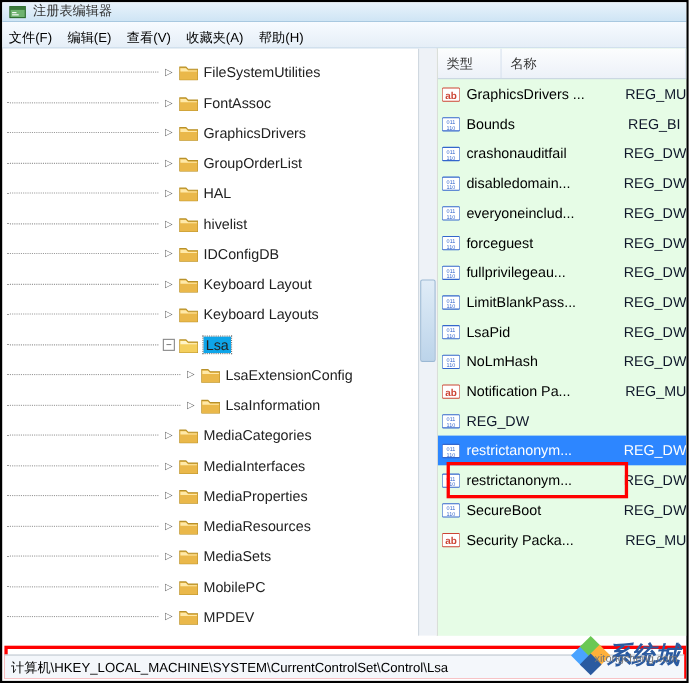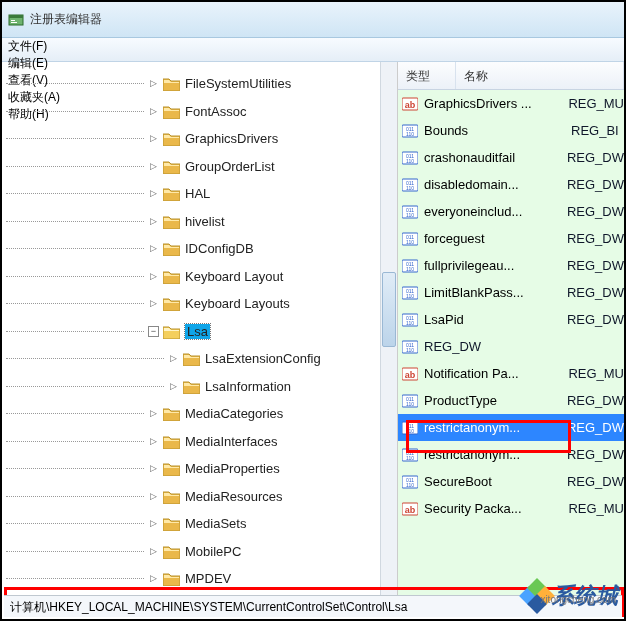--- a/index.html
+++ b/index.html
@@ -1,24 +1,24 @@
 <!DOCTYPE html>
 <html><head>
 <meta charset="utf-8">
 <style>
 * { box-sizing: border-box; margin: 0; padding: 0; font-family: "Microsoft YaHei", Tahoma, sans-serif; }
 body { width: 626px; height: 621px; overflow: hidden; background: #fff; border: 2px solid #000; position: relative; }
 
 
-.titlebar { height: 36px; background: linear-gradient(#e9f3fb,#cfe5f5); display: flex; align-items: center; padding: 0 6px; border-bottom: 1px solid #a8c8e0; }
+.titlebar { height: 18px; background: linear-gradient(#e9f3fb,#cfe5f5); display: flex; align-items: center; padding: 0 6px; border-bottom: 1px solid #a8c8e0; }
 .titlebar .app-icon { width: 16px; height: 16px; margin-right: 6px; }
 .titlebar .title { font-size: 12px; color: #333; }
 
 
-.menubar { height: 24px; background: linear-gradient(#f7fbff,#e5eef7); display: flex; align-items: flex-start; padding: 0 6px; border-bottom: 1px solid #c0d4e6; font-size: 12px; flex-direction: column; }
+.menubar { height: 24px; background: linear-gradient(#f7fbff,#e5eef7); display: flex; align-items: flex-end; padding: 0 6px; border-bottom: 1px solid #c0d4e6; font-size: 12px; }
 .menubar .menu-item { margin-right: 14px; cursor: default; }
 
 
 .main { display: flex; height: 534px; position: relative; }
 
 
 .tree-panel { width: 396px; border-right: 1px solid #ccc; overflow: hidden; position: relative; display: flex; }
 .tree-inner { flex: 1; padding: 8px 0 0 0; overflow: hidden; }
 .tree-node { display: flex; align-items: center; height: 27.5px; font-size: 13px; color: #222; }
 .tree-dotted { flex-shrink: 0; }
@@ -345,37 +345,37 @@
           </svg>
           <span class="rname">LsaPid</span>
           <span class="rtype">REG_DW</span>
         </div>
         <div class="list-row">
           <svg class="val-icon" viewBox="0 0 16 16">
             <rect x="0" y="2" width="16" height="12" rx="1" fill="#fff" stroke="#36c"></rect>
             <text x="8" y="8" font-size="5" text-anchor="middle" fill="#36c">011</text>
             <text x="8" y="13" font-size="5" text-anchor="middle" fill="#36c">110</text>
           </svg>
+          <span class="rname">NoLmHash</span>
           <span class="rtype">REG_DW</span>
         </div>
         <div class="list-row">
           <svg class="val-icon" viewBox="0 0 16 16">
             <rect x="0" y="2" width="16" height="12" rx="1" fill="#fff" stroke="#c43"></rect>
             <text x="8" y="12" font-size="9" text-anchor="middle" fill="#c43" font-weight="bold">ab</text>
           </svg>
           <span class="rname">Notification Pa...</span>
           <span class="rtype">REG_MU</span>
         </div>
         <div class="list-row">
           <svg class="val-icon" viewBox="0 0 16 16">
             <rect x="0" y="2" width="16" height="12" rx="1" fill="#fff" stroke="#36c"></rect>
             <text x="8" y="8" font-size="5" text-anchor="middle" fill="#36c">011</text>
             <text x="8" y="13" font-size="5" text-anchor="middle" fill="#36c">110</text>
           </svg>
-          <span class="rname">ProductType</span>
           <span class="rtype">REG_DW</span>
         </div>
         <div class="list-row selected">
           <svg class="val-icon" viewBox="0 0 16 16">
             <rect x="0" y="2" width="16" height="12" rx="1" fill="#fff" stroke="#36c"></rect>
             <text x="8" y="8" font-size="5" text-anchor="middle" fill="#36c">011</text>
             <text x="8" y="13" font-size="5" text-anchor="middle" fill="#36c">110</text>
           </svg>
           <span class="rname">restrictanonym...</span>
           <span class="rtype">REG_DW</span>

